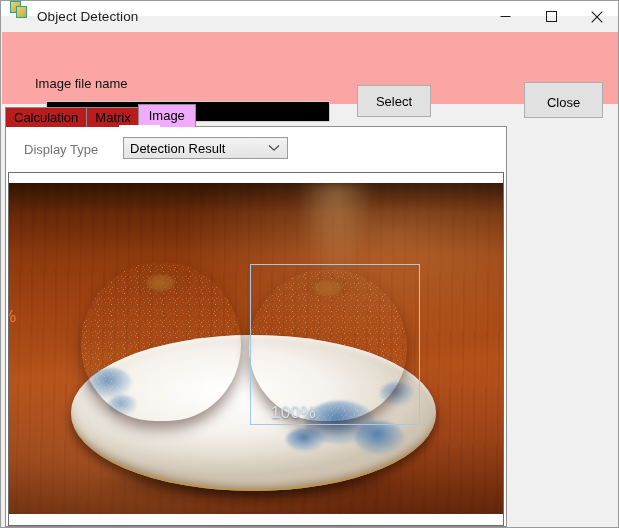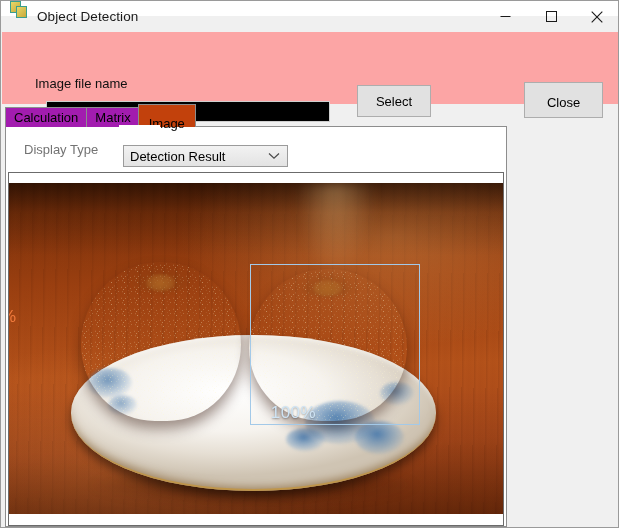--- a/index.html
+++ b/index.html
@@ -144,37 +144,37 @@
     display: flex;
     align-items: flex-end;
     z-index: 3;
   }
   .tab {
     height: 20px;
     line-height: 19px;
     padding: 0 8px;
     font-size: 13px;
     color: #000000;
-    background: #a21caf;
+    background: #b91c1c;
     border: 1px solid #8d8d8d;
     border-bottom: none;
     box-sizing: border-box;
     margin-right: -1px;
     cursor: default;
     white-space: nowrap;
   }
   .tab.selected {
     height: 23px;
     line-height: 22px;
-    background: #c2410c;
+    background: #f0abfc;
     border-color: #8d8d8d;
     position: relative;
     z-index: 4;
     margin-left: -1px;
-    padding: 8px 10px;
+    padding: 0 10px;
   }
 
   #tab-panel {
     position: absolute;
     left: 4px; top: 125px;
     width: 502px;
     height: 401px;
     background: #ffffff;
     border: 1px solid #8d8d8d;
     border-top: 1px solid #8d8d8d;
@@ -195,21 +195,21 @@
   #display-type-label {
     position: absolute;
     left: 23px; top: 141px;
     font-size: 13px;
     color: #737373;
     white-space: nowrap;
     z-index: 3;
   }
   #display-type-select {
     position: absolute;
-    left: 122px; top: 144px;
+    left: 122px; top: 136px;
     width: 165px;
     height: 22px;
     background: linear-gradient(180deg,#f2f2f2 0%, #e3e3e3 100%);
     border: 1px solid #9b9b9b;
     box-sizing: border-box;
     z-index: 3;
     cursor: default;
   }
   #display-type-value {
     position: absolute;

